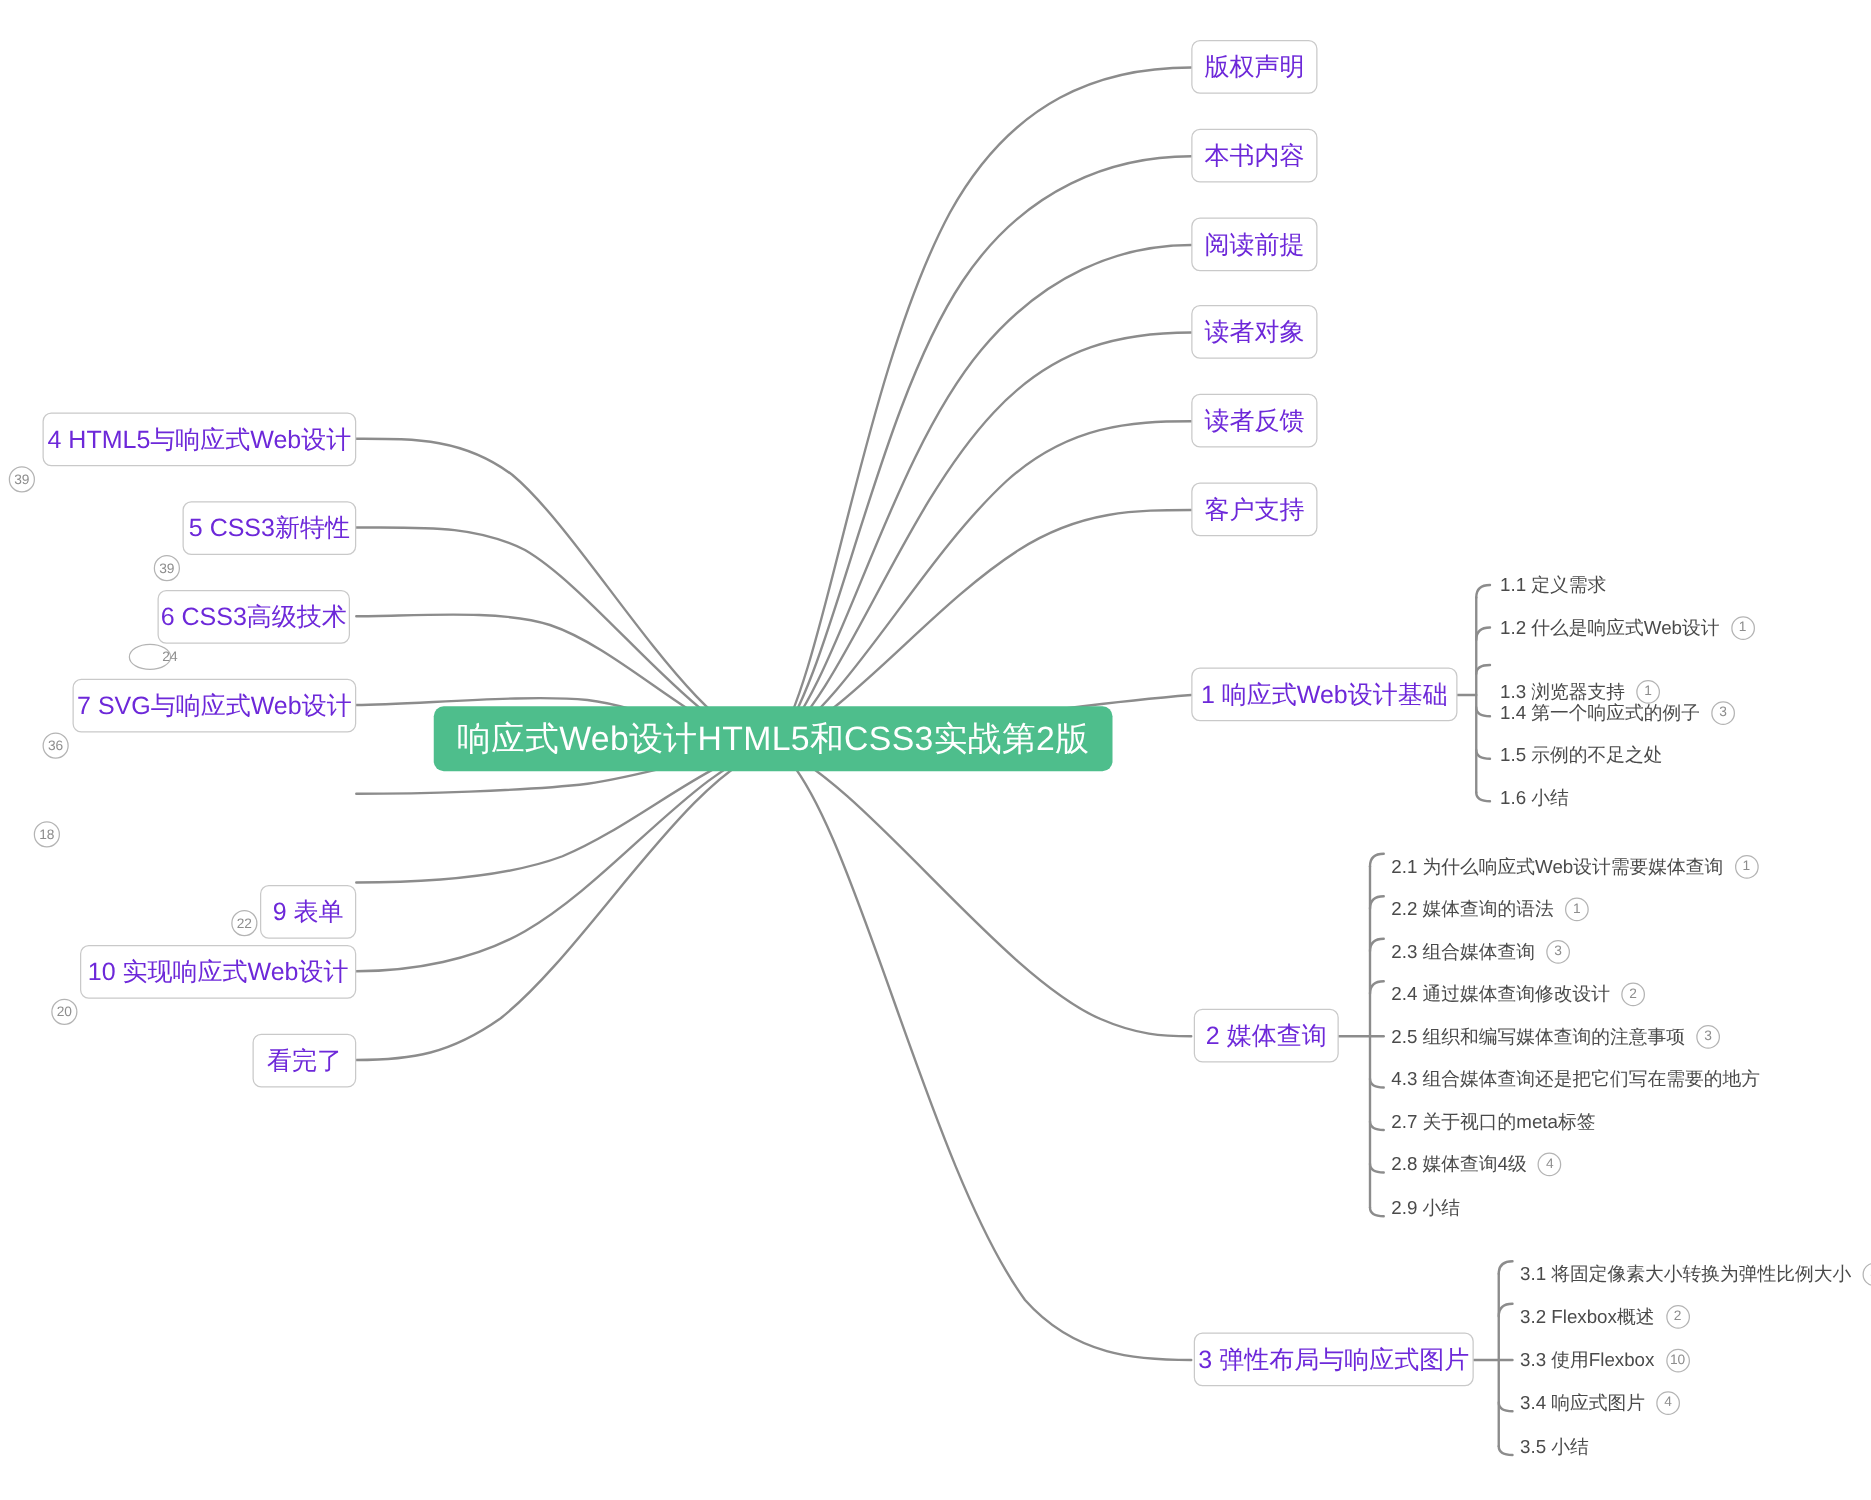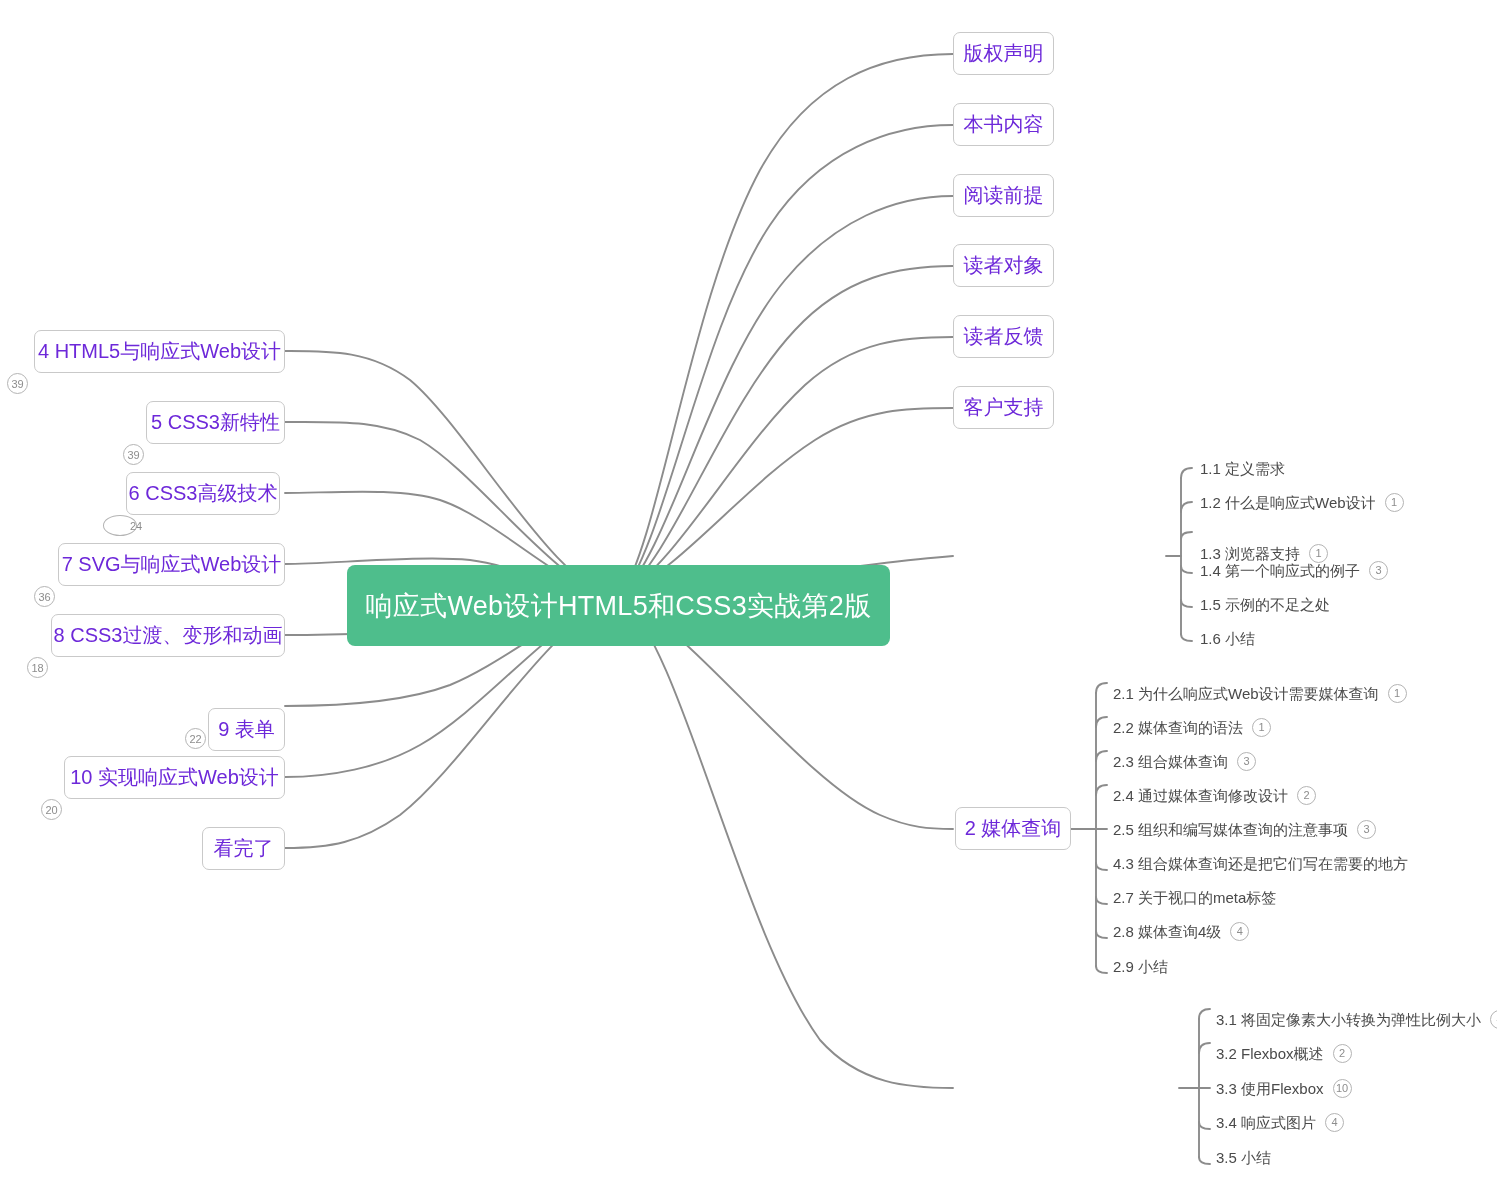--- a/index.html
+++ b/index.html
@@ -161,21 +161,21 @@
       <path d="M1179,1088 L1199,1088"></path>
       <path d="M1199,1019 L1199,1157"></path>
       <path d="M1199,1019 C1199,1013 1202,1009 1210,1009"></path>
       <path d="M1199,1053 C1199,1047 1202,1043 1210,1043"></path>
       <path d="M1199,1088 L1210,1088"></path>
       <path d="M1199,1122 C1199,1126 1202,1129 1210,1129"></path>
       <path d="M1199,1157 C1199,1161 1202,1164 1210,1164"></path>
     </g>
   </svg>
 
-  <div class="root-node" style="left:347px; top:565px; width:543px; height:81px;">
+  <div class="root-node" style="left:347px; top:565px; width:543px; height:52px;">
     <span>响应式Web设计HTML5和CSS3实战第2版</span>
   </div>
 
   <div class="badge" style="left:7px; top:341px;">39</div>
   <div class="node-box" style="left:34px; top:330px; width:251px;">
     <span>4 HTML5与响应式Web设计</span>
   </div>
 
   <div class="badge" style="left:123px; top:412px;">39</div>
   <div class="node-box" style="left:146px; top:401px; width:139px;">
@@ -186,23 +186,20 @@
   <div class="node-box" style="left:126px; top:472px; width:154px;">
     <span>6 CSS3高级技术</span>
   </div>
 
   <div class="badge" style="left:34px; top:554px;">36</div>
   <div class="node-box" style="left:58px; top:543px; width:227px;">
     <span>7 SVG与响应式Web设计</span>
   </div>
 
   <div class="badge" style="left:27px; top:625px;">18</div>
-  <div class="node-box" style="left:51px; top:614px; width:234px;">
-    <span>8 CSS3过渡、变形和动画</span>
-  </div>
 
   <div class="badge" style="left:185px; top:696px;">22</div>
   <div class="node-box" style="left:208px; top:685px; width:77px;margin-top:23px;">
     <span>9 表单</span>
   </div>
 
   <div class="badge" style="left:41px; top:767px;">20</div>
   <div class="node-box" style="left:64px; top:756px; width:221px;">
     <span>10 实现响应式Web设计</span>
   </div>
@@ -223,20 +220,23 @@
   <div class="node-box" style="left:953px; top:244px; width:101px;">
     <span>读者对象</span>
   </div>
   <div class="node-box" style="left:953px; top:315px; width:101px;">
     <span>读者反馈</span>
   </div>
   <div class="node-box" style="left:953px; top:386px; width:101px;">
     <span>客户支持</span>
   </div>
 
+  <div class="node-box" style="left:953px; top:534px; width:213px;">
+    <span>1 响应式Web设计基础</span>
+  </div>
 
   <div class="leaf" style="left:1200px; top:457px;">
     <span class="leaf-label">1.1 定义需求</span>
   </div>
   <div class="leaf" style="left:1200px; top:491px;">
     <span class="leaf-label">1.2 什么是响应式Web设计</span>
     <span class="leaf-badge">1</span>
   </div>
   <div class="leaf" style="left:1200px; top:525px;margin-top:17px;">
     <span class="leaf-label">1.3 浏览器支持</span>
@@ -284,20 +284,23 @@
     <span class="leaf-label">2.7 关于视口的meta标签</span>
   </div>
   <div class="leaf" style="left:1113px; top:920px;">
     <span class="leaf-label">2.8 媒体查询4级</span>
     <span class="leaf-badge">4</span>
   </div>
   <div class="leaf" style="left:1113px; top:955px;">
     <span class="leaf-label">2.9 小结</span>
   </div>
 
+  <div class="node-box" style="left:955px; top:1066px; width:224px;">
+    <span>3 弹性布局与响应式图片</span>
+  </div>
 
   <div class="leaf" style="left:1216px; top:1008px;">
     <span class="leaf-label">3.1 将固定像素大小转换为弹性比例大小</span>
     <span class="leaf-badge">4</span>
   </div>
   <div class="leaf" style="left:1216px; top:1042px;">
     <span class="leaf-label">3.2 Flexbox概述</span>
     <span class="leaf-badge">2</span>
   </div>
   <div class="leaf" style="left:1216px; top:1077px;">

